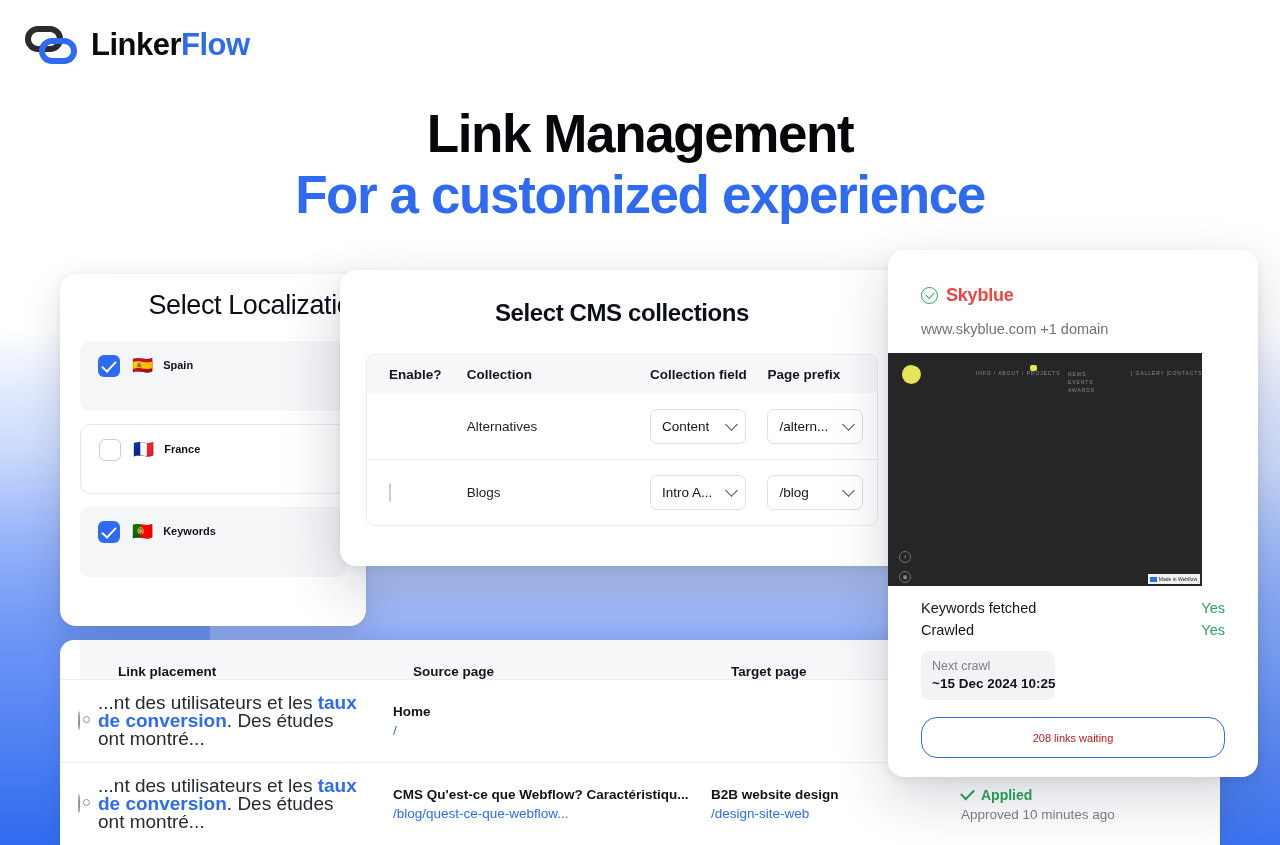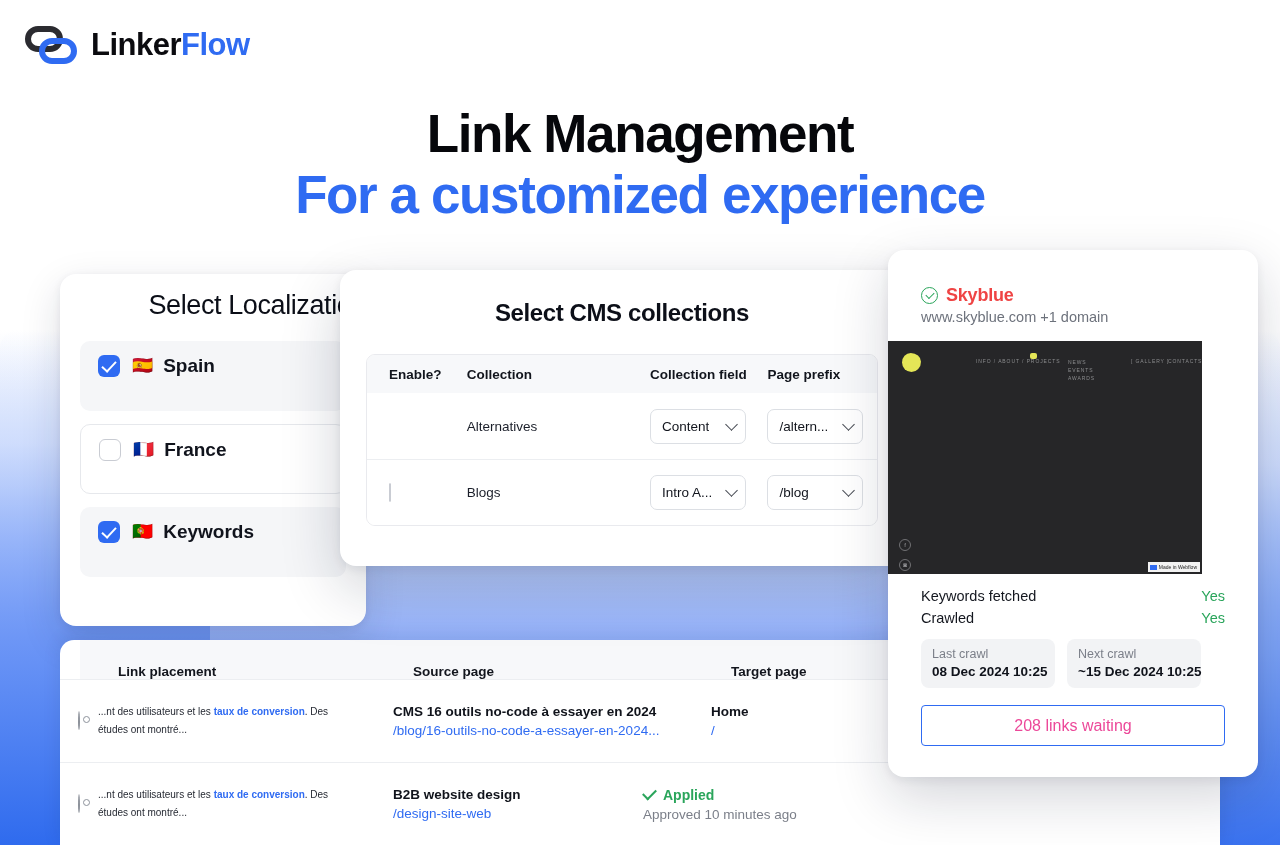--- a/index.html
+++ b/index.html
@@ -42,21 +42,21 @@
   .card { position: absolute; background: #fff; border-radius: 16px; box-shadow: 0 14px 40px rgba(20,30,60,.14), 0 2px 8px rgba(20,30,60,.07); }
 
   
   #loc-card { left: 60px; top: 274px; width: 306px; height: 352px; padding: 0; }
   #loc-card .title { text-align: right; font-size: 27px; font-weight: 400; letter-spacing: -0.4px; color: #0b0e17; margin-top: 16px; }
   .loc-list { margin: 20px 20px 0 20px; }
   .loc-row { display: flex; align-items: flex-start; height: 70px; padding: 14px 18px 0 18px; border-radius: 10px; margin-bottom: 13px; }
   .loc-row.on { background: #f5f6f8; }
   .loc-row.off { background: #fff; border: 1px solid #e6e8ec; }
   .loc-flag { font-size: 17px; margin: 0 10px 0 12px; line-height: 21px; }
-  .loc-name { font-size: 19px; font-weight: 700; color: #10131c; line-height: 21px; }
+  .loc-name { font-size: 11px; font-weight: 700; color: #10131c; line-height: 21px; }
 
   
   .cb { width: 22px; height: 22px; border-radius: 6px; flex: 0 0 auto; }
   .cb.checked { background: #2f6bf2; position: relative; }
   .cb.checked::after {
     content: ""; position: absolute; left: 7px; top: 3px; width: 6px; height: 12px;
     border: solid #fff; border-width: 0 2.4px 2.4px 0; transform: rotate(43deg);
   }
   .cb.unchecked { background: #fff; border: 1px solid #c9ccd3; }
 
@@ -79,56 +79,56 @@
          background: #fff; font-size: 13.5px; color: #12151d; width: 96px; }
   .sel .lbl { white-space: nowrap; overflow: hidden; }
   .chev { width: 9px; height: 9px; border: solid #43474f; border-width: 0 1.7px 1.7px 0; transform: rotate(45deg); margin-left: 8px; margin-top:-4px; flex:0 0 auto;}
 
   
   #sky-card { left: 888px; top: 250px; width: 370px; height: 527px; border-radius: 16px; z-index: 7;
               box-shadow: 0 20px 55px rgba(16,24,48,.18), 0 3px 10px rgba(16,24,48,.07); }
   .sky-head { padding: 35px 33px 0 33px; }
   .sky-title-row { display: flex; align-items: center; gap: 8px; }
   .sky-name { font-size: 18px; font-weight: 700; color: #ef4444; letter-spacing: -.2px; }
-  .sky-domain { font-size: 14.5px; color: #6d727c; margin-top: 3px; }
+  .sky-domain { font-size: 14.5px; color: #6d727c; margin-top: 15px; }
   .thumb { margin: 16px 0 0 0; width: 314px; height: 233px; background: #262628; position: relative; overflow: hidden; }
   .thumb .blob { position:absolute; left:14px; top:12px; width:19px; height:19px; background:#e4e657; border-radius: 46% 54% 50% 50% / 50% 46% 54% 50%; }
   .thumb .nav1 { position:absolute; left:88px; top:17px; font-size:5px; letter-spacing:.9px; color:#8b8c8e; }
   .thumb .dot { position:absolute; left:142px; top:12px; width:7px; height:6px; background:#e4e657; border-radius:2px;}
   .thumb .nav2 { position:absolute; left:180px; top:17px; font-size:5px; letter-spacing:.9px; color:#8b8c8e; line-height:8px;}
   .thumb .nav3 { position:absolute; left:243px; top:17px; font-size:5px; letter-spacing:.9px; color:#8b8c8e; }
   .thumb .nav4 { position:absolute; left:280px; top:17px; font-size:5px; letter-spacing:.9px; color:#8b8c8e; }
   .thumb .soc { position:absolute; left:11px; width:12px; height:12px; border:1px solid #707073; border-radius:50%; color:#9a9a9d; font-size:6px; text-align:center; line-height:11px;}
   .thumb .soc.s1 { top: 198px; } .thumb .soc.s2 { top: 218px; }
   .thumb .wf { position:absolute; right:2px; bottom:2px; background:#f2f2f2; color:#222; font-size:5px; padding:2px 3px 2px 2px; display:flex; align-items:center; gap:2px;}
   .thumb .wf i { width:7px;height:5px;background:#2f6bf2;display:inline-block;}
 
   .kv { display:flex; justify-content: space-between; padding: 0 33px; font-size: 14.5px; }
   .kv .k { color: #14171f; text-align: right; } .kv .v { color: #2aa55b; }
   .crawlrow { display:flex; gap: 12px; padding: 0 33px; margin-top: 13px; }
   .crawlbox { background: #f2f3f5; border-radius: 8px; padding: 8px 11px 9px 11px; width: 134px; }
   .crawlbox .cl { font-size: 12.5px; color: #7b7f89; }
   .crawlbox .cv { font-size: 13.5px; font-weight: 700; color: #10131b; margin-top: 3px; white-space: nowrap;}
-  .waitbtn { margin: 17px 33px 0 33px; height: 41px; border: 1px solid #2f6bf2; border-radius: 4px;
-             display:flex; align-items:center; justify-content:center; color: #ec4899; font-size: 16px; background:#fff;}
+  .waitbtn { margin: 17px 33px 0 33px; height: 41px; border: 1px solid #2f6bf2; border-radius: 16px;
+             display:flex; align-items:center; justify-content:center; color: #b91c1c; font-size: 11px; background:#fff;}
 
   
   #tbl { position:absolute; left: 60px; top: 640px; width: 1160px; height: 205px; background: #fff;
          border-radius: 14px 14px 0 0; overflow: hidden; box-shadow: 0 -2px 18px rgba(20,30,60,.10); z-index: 4;}
   .t-head { display:flex; height: 39px; background:#f7f8fa; align-items:flex-end;margin-left:20px; }
   .t-row { display:flex; height: 83px; align-items:center; border-top: 1px solid #eceef1; }
   .col-eye { width: 38px; padding-left: 18px; flex:0 0 auto;}
   .col-place { width: 295px; flex:0 0 auto;}
   .col-src { width: 318px; flex:0 0 auto;}
   .col-tgt { width: 250px; flex:0 0 auto;}
   .col-st { width: 240px; flex:0 0 auto;}
   .t-head .th { font-size: 13.5px; font-weight: 700; color: #12151d; }
   .eye { width:17px;height:17px;border:1.6px solid #8d929b;border-radius:50% 50% 50% 50%/60% 60% 40% 40%; position:relative;}
   .eye::after{content:"";position:absolute;left:4.2px;top:4.2px;width:5px;height:5px;border:1.6px solid #8d929b;border-radius:50%;}
-  .snippet { font-size: 10px; color: #262a33; line-height: 18px; max-width: 262px;}
+  .snippet { font-size: 19px; color: #262a33; line-height: 18px; max-width: 262px;}
   .snippet a { color:#2f6bf2; font-weight:700; text-decoration:none;}
   .pg-t { font-size: 13.5px; font-weight: 700; color:#10131b; white-space:nowrap; overflow:hidden; }
   .pg-u { font-size: 13.5px; color:#2f6bf2; margin-top: 4px; white-space:nowrap; overflow:hidden;}
   .st-top { display:flex; align-items:center; gap:7px; font-size:14px; font-weight:700; color:#2aa55b;}
   .st-sub { font-size: 13.5px; color: #7b7f89; margin-top: 4px;}
   .tick { width:13px;height:8px;border:solid #2aa55b;border-width:0 0 2px 2px;transform:rotate(-45deg); margin-top:-4px;}
   .green-ring { width:17px;height:17px;border:1.7px solid #2aa55b;border-radius:50%;position:relative;flex:0 0 auto;}
   .green-ring::after{content:"";position:absolute;left:4px;top:4.3px;width:7px;height:4px;border:solid #2aa55b;border-width:0 0 1.7px 1.7px;transform:rotate(-45deg);}
 </style>
 </head>
@@ -241,24 +241,20 @@
         <span class="k">Keywords fetched</span>
         <span class="v">Yes</span>
       </div>
       <div class="kv" style="margin-top:6px">
         <span class="k">Crawled</span>
         <span class="v">Yes</span>
       </div>
     </div>
     <div class="crawlrow">
       <div class="crawlbox">
-        <div class="cl">Last crawl</div>
-        <div class="cv">08 Dec 2024 10:25</div>
-      </div>
-      <div class="crawlbox">
         <div class="cl">Next crawl</div>
         <div class="cv">~15 Dec 2024 10:25</div>
       </div>
     </div>
     <div class="waitbtn">208 links waiting</div>
   </div>
 
   <div id="tbl">
     <div class="t-head">
       <div class="col-eye"></div>
@@ -266,34 +262,34 @@
       <div class="col-src th">Source page</div>
       <div class="col-tgt th">Target page</div>
       <div class="col-st th"></div>
     </div>
     <div id="tbl-rows">
         <div class="t-row">
           <div class="col-eye"><span class="eye"></span></div>
           <div class="col-place">
             <div class="snippet">...nt des utilisateurs et les <a>taux de conversion</a>. Des études ont montré...</div>
           </div>
-          <div class="col-src">
-            <div class="pg-t">CMS 16 outils no-code à essayer en 2024</div>
-            <div class="pg-u">/blog/16-outils-no-code-a-essayer-en-2024...</div>
-          </div>
           <div class="col-tgt">
             <div class="pg-t">Home</div>
             <div class="pg-u">/</div>
           </div>
           <div class="col-st"></div>
         </div>
         <div class="t-row">
           <div class="col-eye"><span class="eye"></span></div>
           <div class="col-place">
             <div class="snippet">...nt des utilisateurs et les <a>taux de conversion</a>. Des études ont montré...</div>
+          </div>
+          <div class="col-src">
+            <div class="pg-t">CMS Qu'est-ce que Webflow? Caractéristiqu...</div>
+            <div class="pg-u">/blog/quest-ce-que-webflow...</div>
           </div>
           <div class="col-tgt">
             <div class="pg-t">B2B website design</div>
             <div class="pg-u">/design-site-web</div>
           </div>
           <div class="col-st">
             <div class="st-top">
               <span class="tick"></span>
               <span>Applied</span>
             </div>

